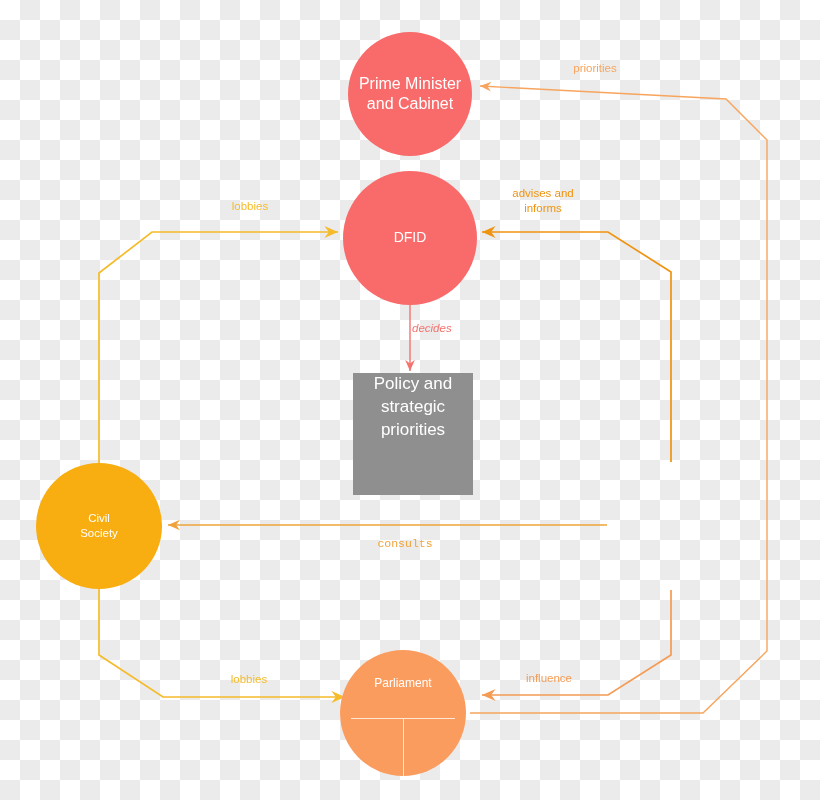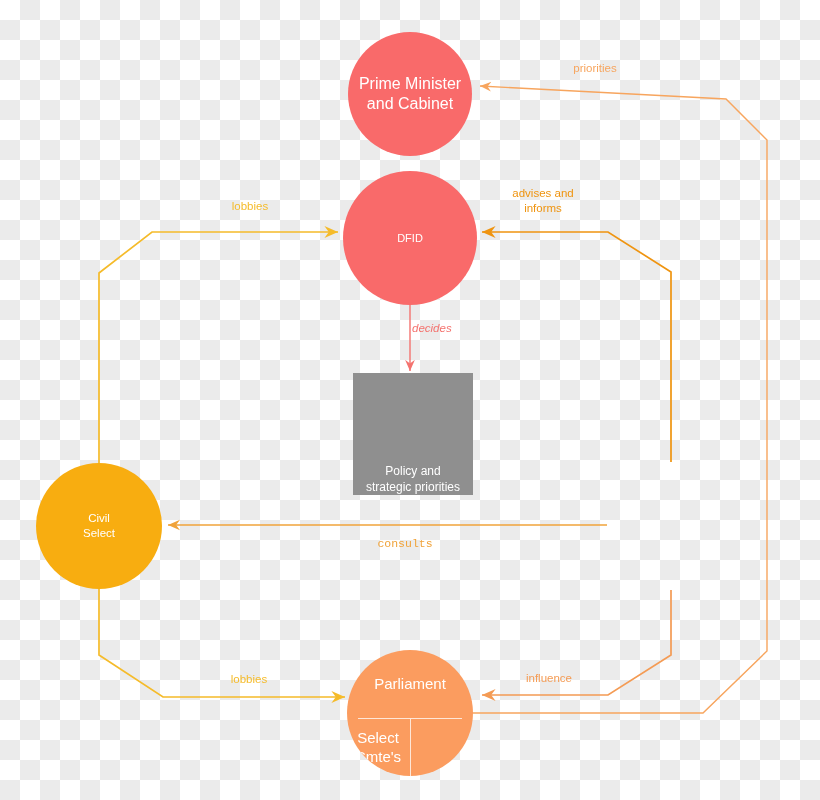--- a/index.html
+++ b/index.html
@@ -57,21 +57,21 @@
     font-size: 16px;
     text-align: center;
   }
   
   #node-dfid {
     left: 343px;
     top: 171px;
     width: 134px;
     height: 134px;
     background: #f96a6a;
-    font-size: 11px;
+    font-size: 14px;
   }
   
   #node-civil {
     left: 36px;
     top: 463px;
     width: 126px;
     height: 126px;
     background: #f8ad10;
     font-size: 11.5px;
   }
@@ -79,26 +79,26 @@
   #node-academia {
     left: 607px;
     top: 462px;
     width: 128px;
     height: 128px;
     background: #f28b0c;
     font-size: 11.5px;
   }
   
   #node-parliament {
-    left: 347px;
+    left: 340px;
     top: 650px;
     width: 126px;
     height: 126px;
     background: #fb9c5f;
-    font-size: 15px;
+    font-size: 12px;
     overflow: hidden;
     display: block;
   }
   #node-parliament .parl-top {
     position: absolute;
     left: 0;
     top: 0;
     width: 100%;
     height: 68px;
     display: flex;
@@ -141,24 +141,24 @@
   
   #node-policy {
     position: absolute;
     left: 353px;
     top: 373px;
     width: 120px;
     height: 122px;
     background: #8f8f8f;
     color: #ffffff;
     display: flex;
-    align-items: flex-end;
-    justify-content: center;
-    text-align: center;
-    font-size: 12px;
+    align-items: flex-start;
+    justify-content: center;
+    text-align: center;
+    font-size: 17px;
     line-height: 1.35;
     white-space: pre-line;
     user-select: none;
   }
 
   
   .edge-label {
     position: absolute;
     font-size: 11.5px;
     text-align: center;
@@ -225,34 +225,30 @@
     <span class="node-label">DFID</span>
   </div>
 
   <div id="node-policy">
     <span class="node-label">Policy and
 strategic priorities</span>
   </div>
 
   <div class="node" id="node-civil">
     <span class="node-label">Civil
-Select</span>
+Society</span>
   </div>
 
 
   <div class="node" id="node-parliament">
     <div class="parl-top">
       <span class="node-label">Parliament</span>
     </div>
     <div class="parl-divider-h"></div>
     <div class="parl-divider-v"></div>
-    <div class="parl-cell parl-left">
-      <span>Select
-Cmte's</span>
-    </div>
   </div>
 
   <div class="edge-label" id="label-scrutinizes">priorities</div>
   <div class="edge-label" id="label-advises">advises and
 informs</div>
   <div class="edge-label" id="label-lobbies-top">lobbies</div>
   <div class="edge-label" id="label-decides">decides</div>
   <div class="edge-label" id="label-consults">consults</div>
   <div class="edge-label" id="label-lobbies-bot">lobbies</div>
   <div class="edge-label" id="label-influence">influence</div>

